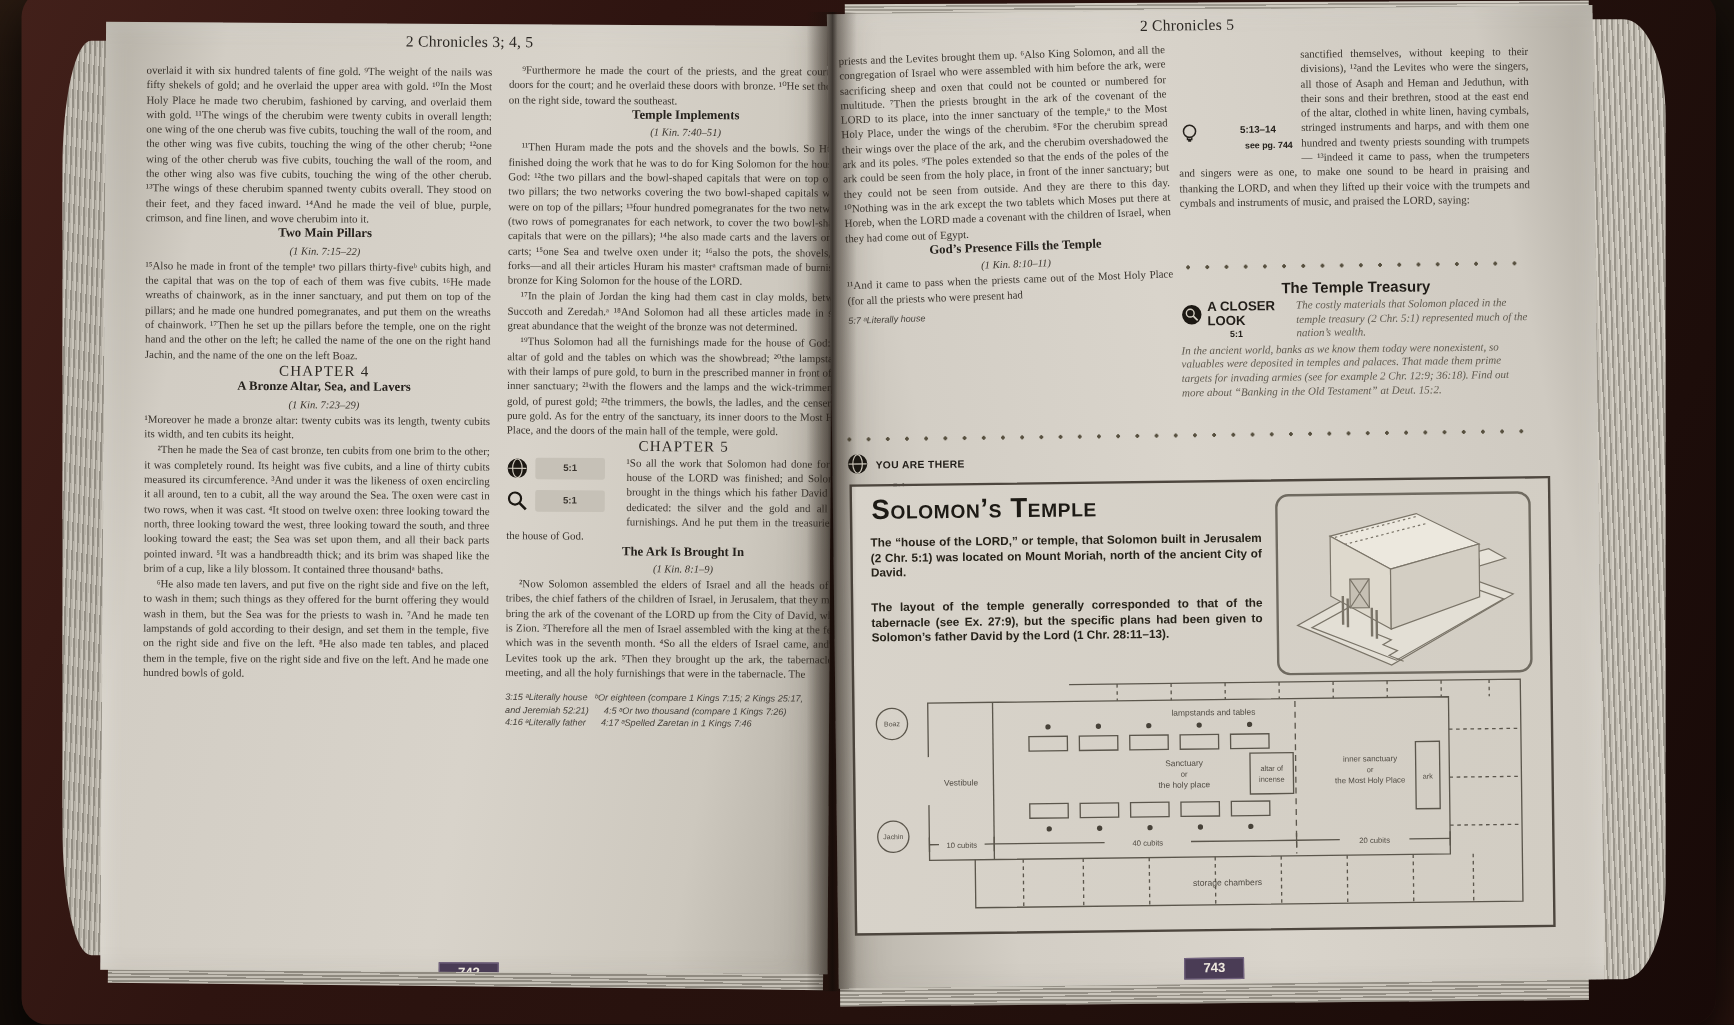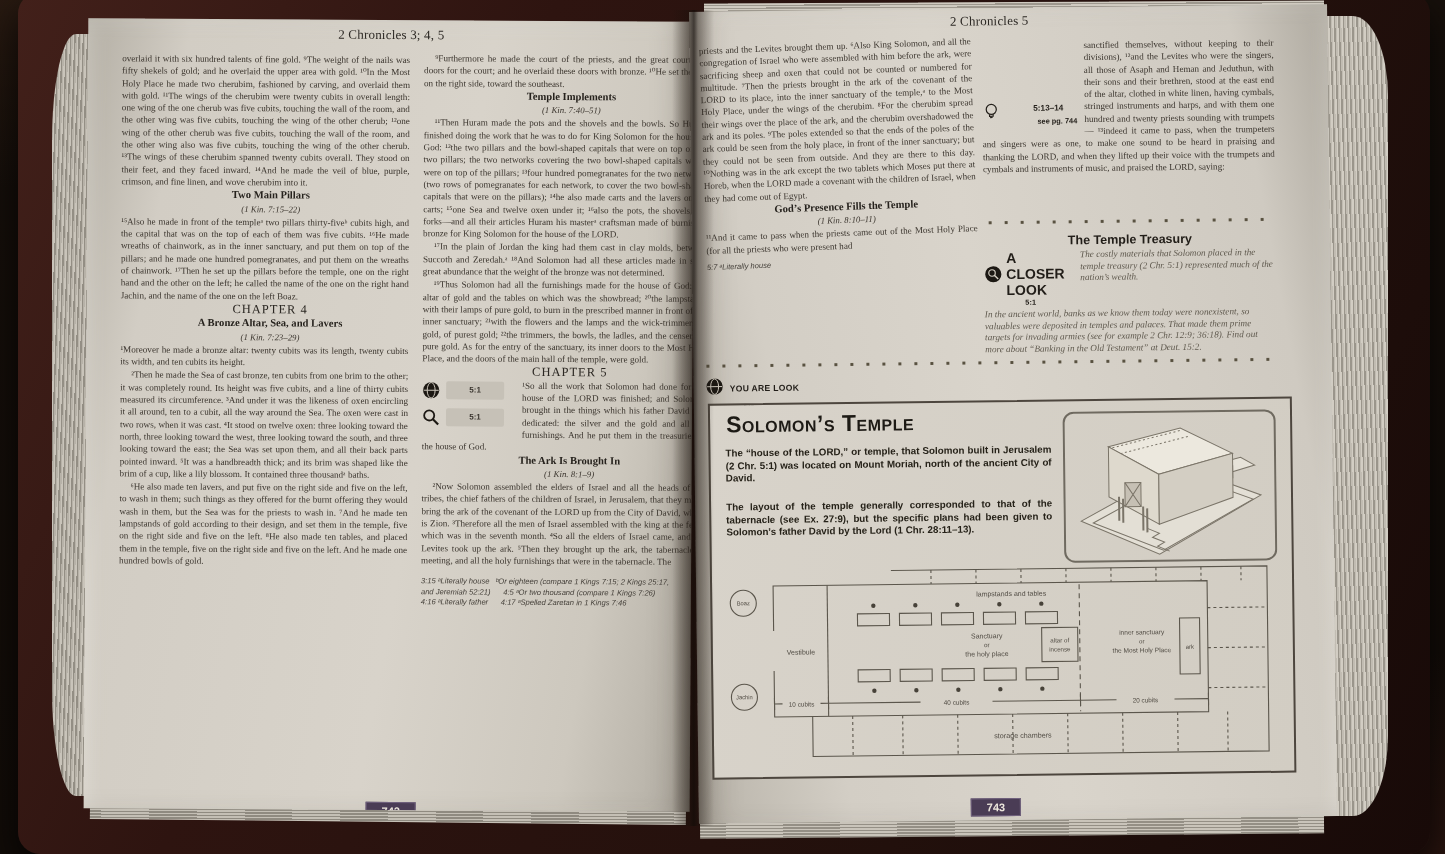--- a/index.html
+++ b/index.html
@@ -60,21 +60,21 @@
     font-family:"Liberation Sans",sans-serif;}
   .bulb-float .t1{font-weight:bold;font-size:8.2px;color:#26221d;padding-left:28px;}
   .bulb-float .t2{font-weight:bold;font-size:7.4px;color:#26221d;margin-left:32px;}
   .dotsep{position:absolute;height:5px;background-image:radial-gradient(circle at 2.5px 2.5px,#57503f 1.4px,rgba(0,0,0,0) 1.6px);
     background-size:16px 5px;background-repeat:repeat-x;}
   
   .treasury{font-family:"Liberation Sans",sans-serif;}
   .treasury .title{font-weight:bold;font-size:12.5px;color:#211d18;text-align:center;margin:0 0 2px;}
   .closer{float:left;width:92px;display:flex;flex-direction:column;align-items:center;margin:0 4px 2px 0;}
   .closer .row{display:flex;gap:4px;align-items:center;}
-  .closer .t1{font-weight:bold;font-size:14px;color:#211d18;}
+  .closer .t1{font-weight:bold;font-size:11px;color:#211d18;}
   .closer .t2{font-weight:bold;font-size:7.4px;color:#211d18;}
   .treasury .lead,.treasury .body{font-family:"Liberation Serif",serif;font-style:italic;
     font-size:9.2px;line-height:11.6px;color:#5f594e;text-align:left;}
   
   .feature{position:absolute;left:14px;top:392px;width:580px;height:372px;border:2px solid #4d463e;
     background:linear-gradient(100deg,#d8d3ca,#d2cdc3);}
   .feature .ft{font-family:"Liberation Sans",sans-serif;font-weight:bold;font-variant:small-caps;
     font-size:23px;letter-spacing:.5px;color:#1d1a15;position:absolute;left:16px;top:6px;}
   .feature .fp{position:absolute;font-family:"Liberation Sans",sans-serif;font-weight:bold;
     font-size:9.8px;line-height:12.6px;color:#262219;width:326px;text-align:justify;}
@@ -192,21 +192,21 @@
 
     <div class="dotsep" style="left:12px;top:352px;width:572px;"></div>
 
     <div class="yat" style="left:12px;top:366px;">
       <svg class="icon18" viewBox="0 0 20 20">
         <circle cx="10" cy="10" r="9" fill="#1c1813"></circle>
         <ellipse cx="10" cy="10" rx="4.4" ry="8.6" fill="none" stroke="#cfc9bd" stroke-width="1.1"></ellipse>
         <line x1="1.6" y1="10" x2="18.4" y2="10" stroke="#cfc9bd" stroke-width="1.1"></line>
       </svg>
       <span>
-        <span class="t1">YOU ARE LOOK</span><br>
+        <span class="t1">YOU ARE THERE</span><br>
         <span class="t2">5:1</span>
       </span>
     </div>
 
     <div class="feature">
       <div class="ft">Solomon’s Temple</div>
       <div class="fp" style="left:15px;top:42px;">The “house of the LORD,” or temple, that Solomon built in Jerusalem (2 Chr. 5:1) was located on Mount Moriah, north of the ancient City of David.</div>
       <div class="fp" style="left:15px;top:96px;">The layout of the temple generally corresponded to that of the tabernacle (see Ex. 27:9), but the specific plans had been given to Solomon’s father David by the Lord (1 Chr. 28:11–13).</div>
 
       <svg class="iso" width="214" height="152" viewBox="0 0 214 152">
@@ -279,17 +279,17 @@
         <text x="420" y="77" font-size="6.2" text-anchor="middle">or</text>
         <text x="420" y="86" font-size="6.6" text-anchor="middle">the Most Holy Place</text>
         <text x="468" y="83" font-size="6" text-anchor="middle">ark</text>
         <text x="79" y="136" font-size="6.4" text-anchor="middle">10 cubits</text>
         <text x="234" y="136" font-size="6.4" text-anchor="middle">40 cubits</text>
         <text x="423" y="136" font-size="6.4" text-anchor="middle">20 cubits</text>
         <text x="300" y="170" font-size="7.2" text-anchor="middle">storage chambers</text>
       </svg>
     </div>
 
-    <div class="page-tab" style="left:272px;top:790px;">743</div>
+    <div class="page-tab" style="left:288px;top:790px;">743</div>
   </div>
 
   <div class="gutter"></div>
 </div>
 
 </body></html>

